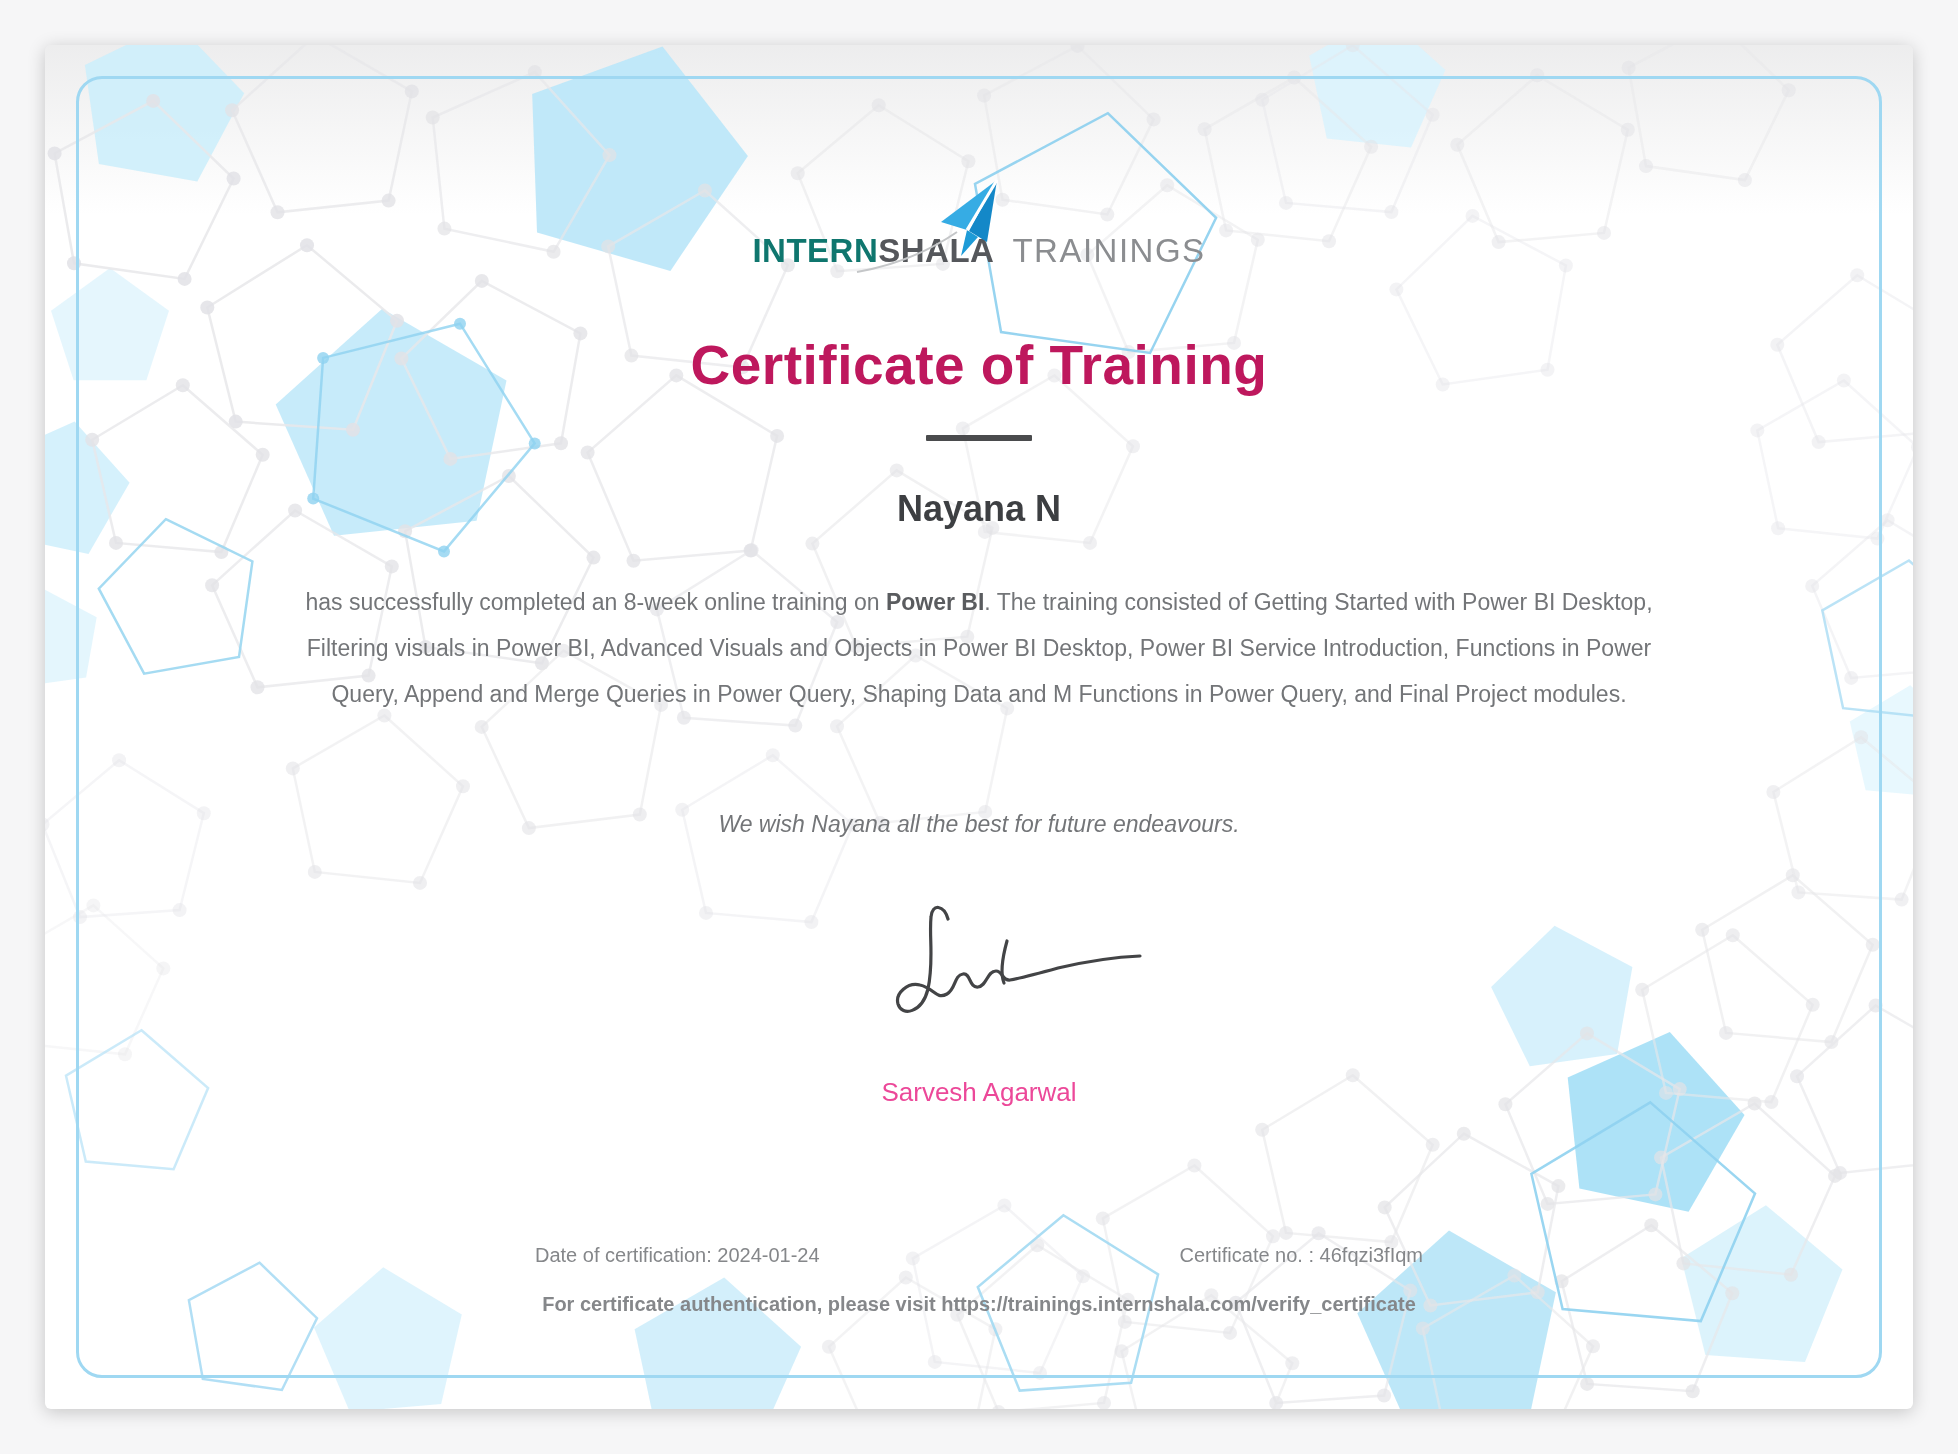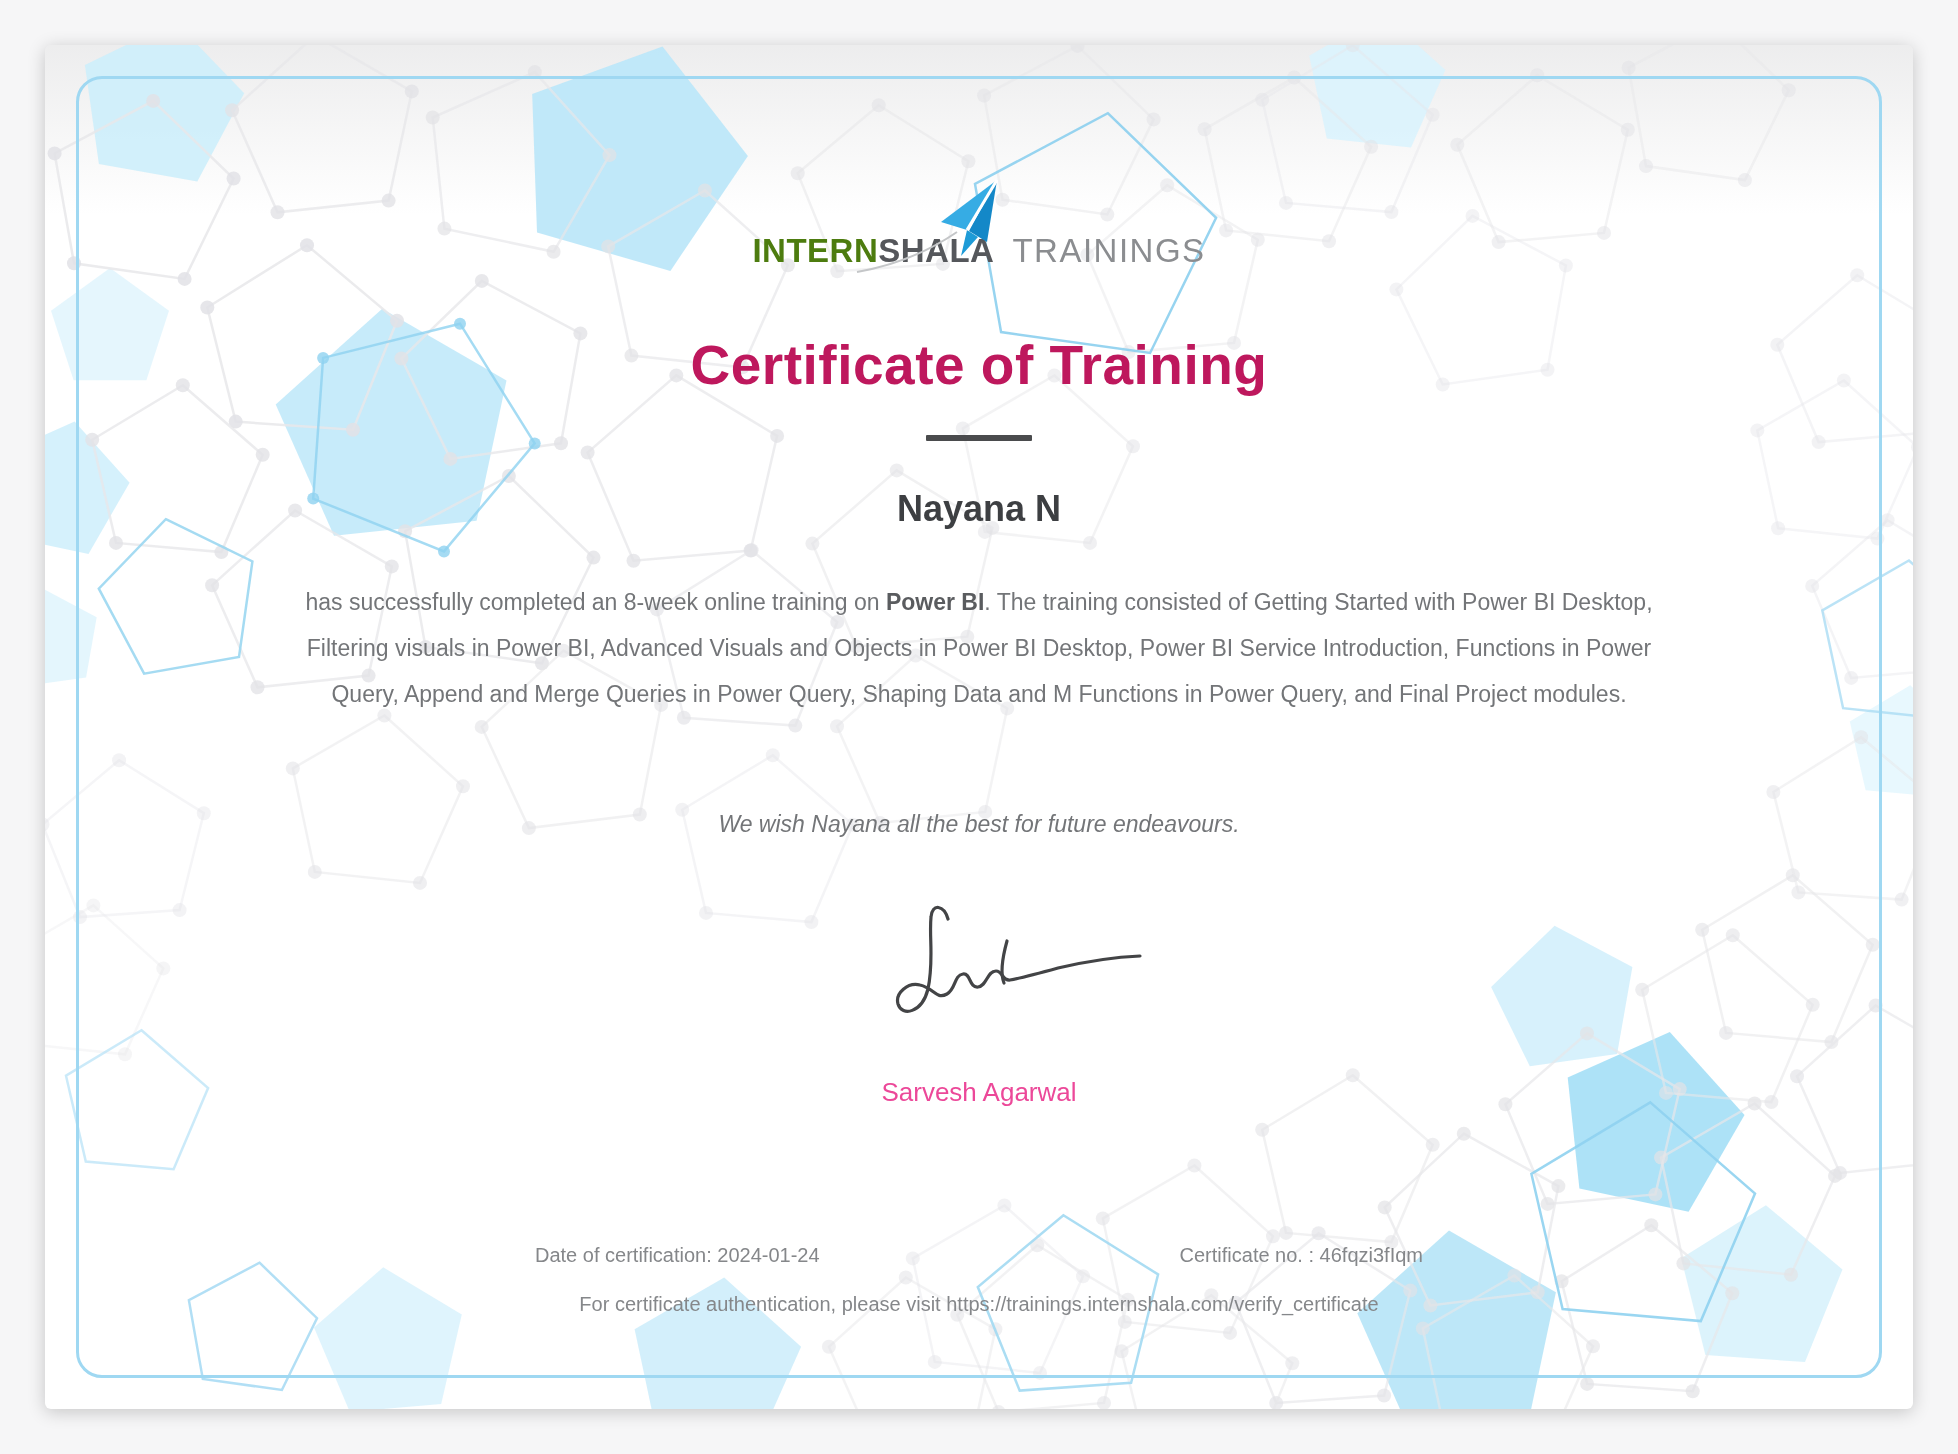--- a/index.html
+++ b/index.html
@@ -9,40 +9,40 @@
   .top-shade{position:absolute;left:0;top:0;right:0;height:170px;z-index:0;
         background:linear-gradient(rgba(190,190,192,0.28), rgba(255,255,255,0));}
   svg.deco{position:absolute;left:0;top:0;width:1868px;height:1364px;z-index:1;}
   .inner-border{position:absolute;left:31px;top:31px;right:31px;bottom:31px;z-index:2;
         border:3px solid #9fd8f2;border-radius:26px;pointer-events:none;}
   .content{position:absolute;inset:0;z-index:3;text-align:center;}
 
   
   .logo-wrap{position:absolute;top:125px;left:50%;width:560px;margin-left:-280px;height:130px;}
   .logo-text{position:absolute;top:62px;width:100%;font-size:33px;font-weight:bold;letter-spacing:.5px;white-space:nowrap;}
-  .logo-blue{color:#4d7c0f;}
+  .logo-blue{color:#0f766e;}
   .logo-dark{color:#55575b;}
   .logo-gray{color:#8b8d90;font-weight:400;margin-left:18px;letter-spacing:1.5px;}
   .logo-plane{position:absolute;left:50%;margin-left:-150px;top:0;width:240px;height:110px;}
 
   .title{position:absolute;top:288px;width:100%;font-size:55px;font-weight:bold;color:#be185d;letter-spacing:.5px;}
   .divider{position:absolute;top:390px;left:50%;margin-left:-53px;width:106px;height:6px;background:#4a4b4d;border-radius:1px;}
   .recipient{position:absolute;top:443px;width:100%;font-size:36px;font-weight:bold;color:#3d3f42;}
   .para{position:absolute;top:534px;left:50%;transform:translateX(-50%);width:1360px;
         font-size:23px;line-height:46px;color:#737578;}
   .para b{color:#5a5c5f;}
   .wish{position:absolute;top:756px;width:100%;font-size:23px;line-height:46px;color:#737578;font-style:italic;}
 
   .sig-svg{position:absolute;top:858px;left:50%;margin-left:-135px;width:320px;height:120px;}
   .sig-name{position:absolute;top:1032px;width:100%;font-size:26px;color:#ec4899;}
   .sig-role{position:absolute;top:1038px;width:100%;font-size:18px;letter-spacing:1.5px;color:#7d7f82;}
 
   .footer-row{position:absolute;top:1199px;left:50%;margin-left:-444px;width:888px;
         display:flex;justify-content:space-between;font-size:20px;color:#85878a;gap:12px;}
-  .verify{position:absolute;top:1248px;width:100%;font-size:20px;color:#85878a;}
+  .verify{position:absolute;top:1248px;width:100%;font-size:20px;color:#85878a;font-weight:bold;}
   .verify-url{cursor:pointer;}
 </style>
 </head>
 <body>
 
 <div class="card">
   <div class="top-shade"></div>
   <svg class="deco" id="deco" viewBox="0 0 1868 1364">
       <polygon points="129.8,-23.7 199.2,48.2 152.3,136.4 53.9,119.0 39.9,20.1" fill="#cdeefb" opacity="0.9"></polygon>
       <polygon points="617.5,1.6 702.9,110.9 625.4,225.9 492.0,187.6 487.2,49.0" fill="#bde7f9" opacity="0.95"></polygon>

